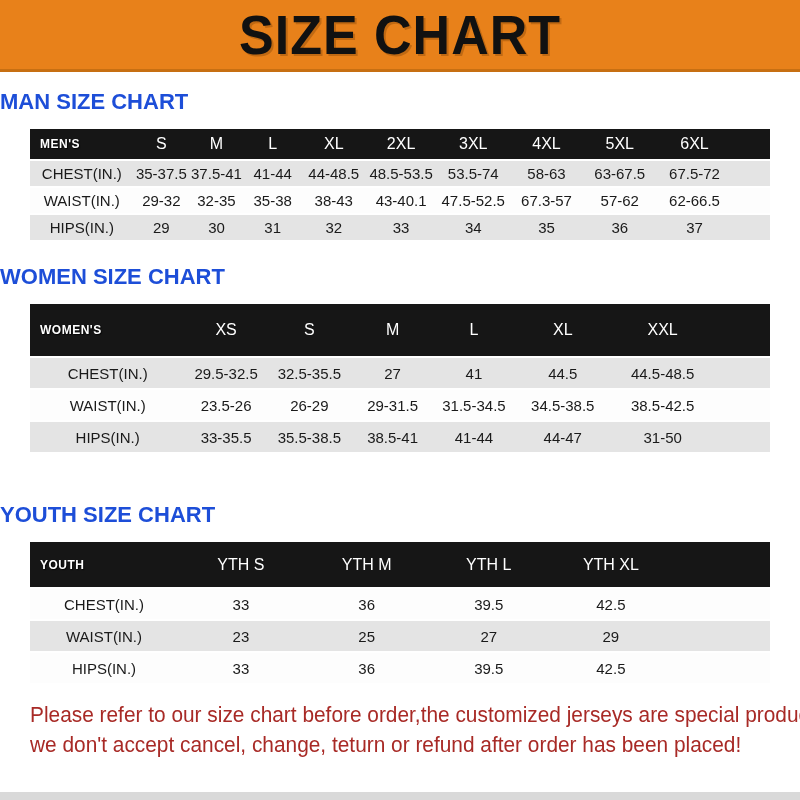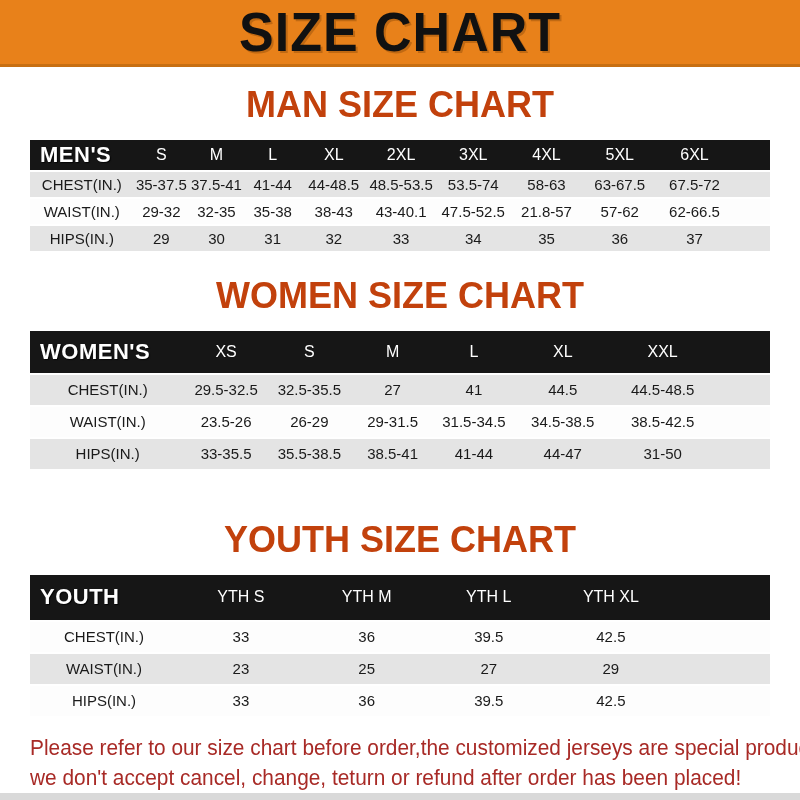--- a/index.html
+++ b/index.html
@@ -22,24 +22,23 @@
   }
   .banner-title {
     font-size: 52px;
     font-weight: bold;
     letter-spacing: 1px;
     color: #111111;
     text-shadow: 2px 2px 0 rgba(100,50,0,0.30);
     transform: scaleY(1.05);
   }
   .section-title {
-    text-align: center;
-    font-size: 36px;
+    font-size: 22px;
     font-weight: bold;
-    color: #c2410c;
+    color: #1d4ed8;
     letter-spacing: 0px;
   }
   .title-man   { margin-top: 17px; }
   .title-women { margin-top: 22px; }
   .title-youth { margin-top: 48px; }
   table.size-table {
     width: 740px;
     margin: 12px 30px 0 30px;
     border-collapse: separate;
     border-spacing: 0 2px;
@@ -48,38 +47,38 @@
   table.size-table thead th {
     background: #161616;
     color: #ffffff;
     font-weight: normal;
     font-size: 16px;
     text-align: center;
     white-space: nowrap;
   }
   table.size-table thead th.group-label {
     font-weight: bold;
-    font-size: 22px;
+    font-size: 12px;
     text-align: left;
     padding-left: 10px;
     letter-spacing: 0.5px;
     text-shadow: 1px 1px 1px rgba(0,0,0,0.8);
   }
   table.size-table td {
     font-size: 15px;
     color: #1a1a1a;
     text-align: center;
     white-space: nowrap;
   }
   table.size-table td.row-label { font-size: 15px; }
   table.size-table tr.stripe-gray td  { background: #e4e4e4; }
   table.size-table tr.stripe-white td { background: #fdfdfd; }
   .tbl-men thead tr   { height: 30px; }
   .tbl-men tbody tr   { height: 25px; }
-  .tbl-women thead tr { height: 42px; }
+  .tbl-women thead tr { height: 52px; }
   .tbl-women tbody tr { height: 30px; }
   .tbl-women thead th { font-size: 17px; }
   .tbl-women thead th.group-label { font-size: 21px; }
   .tbl-youth thead tr { height: 45px; }
   .tbl-youth tbody tr { height: 30px; }
   .tbl-youth thead th { font-size: 17px; }
   .tbl-youth thead th.group-label { font-size: 21px; letter-spacing: 3px; }
   .tbl-youth tbody tr { border-bottom: 3px solid #d8d8d8; }
   .footer {
     margin: 15px 0 0 30px;
@@ -150,21 +149,21 @@
         <td></td>
       </tr>
       <tr class="stripe-white">
         <td class="row-label">WAIST(IN.)</td>
         <td>29-32</td>
         <td>32-35</td>
         <td>35-38</td>
         <td>38-43</td>
         <td>43-40.1</td>
         <td>47.5-52.5</td>
-        <td>21.8-57</td>
+        <td>67.3-57</td>
         <td>57-62</td>
         <td>62-66.5</td>
         <td></td>
       </tr>
       <tr class="stripe-gray">
         <td class="row-label">HIPS(IN.)</td>
         <td>29</td>
         <td>30</td>
         <td>31</td>
         <td>32</td>

